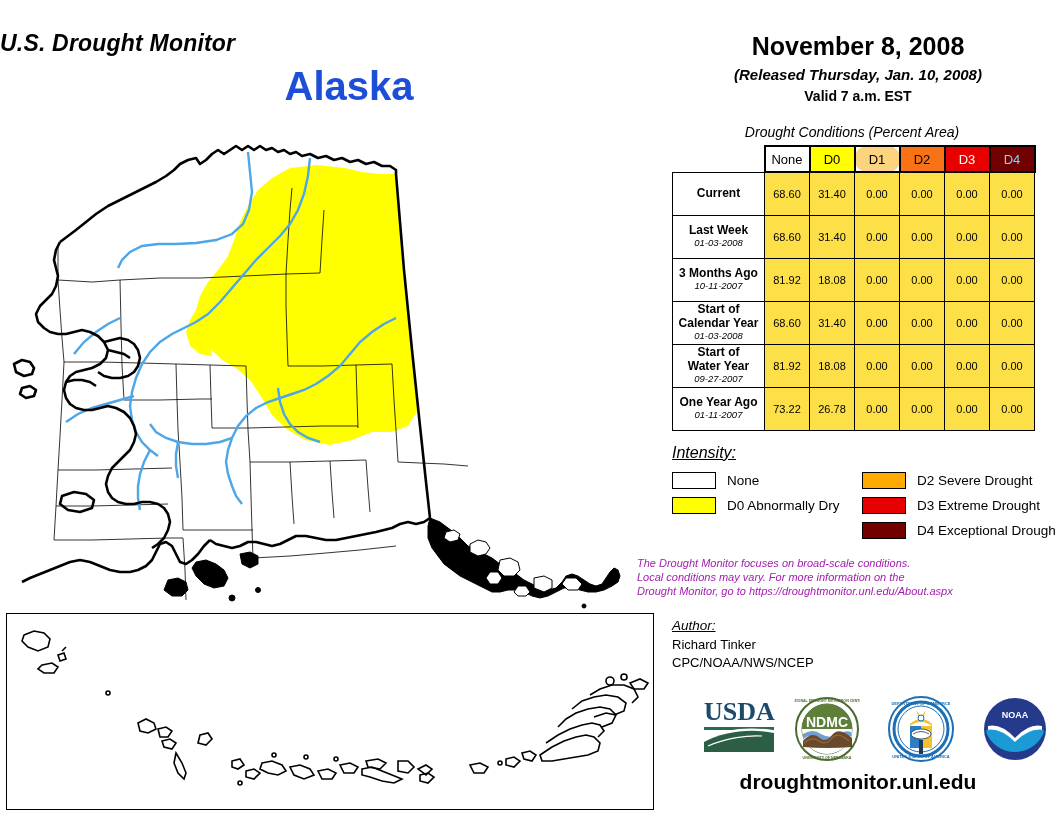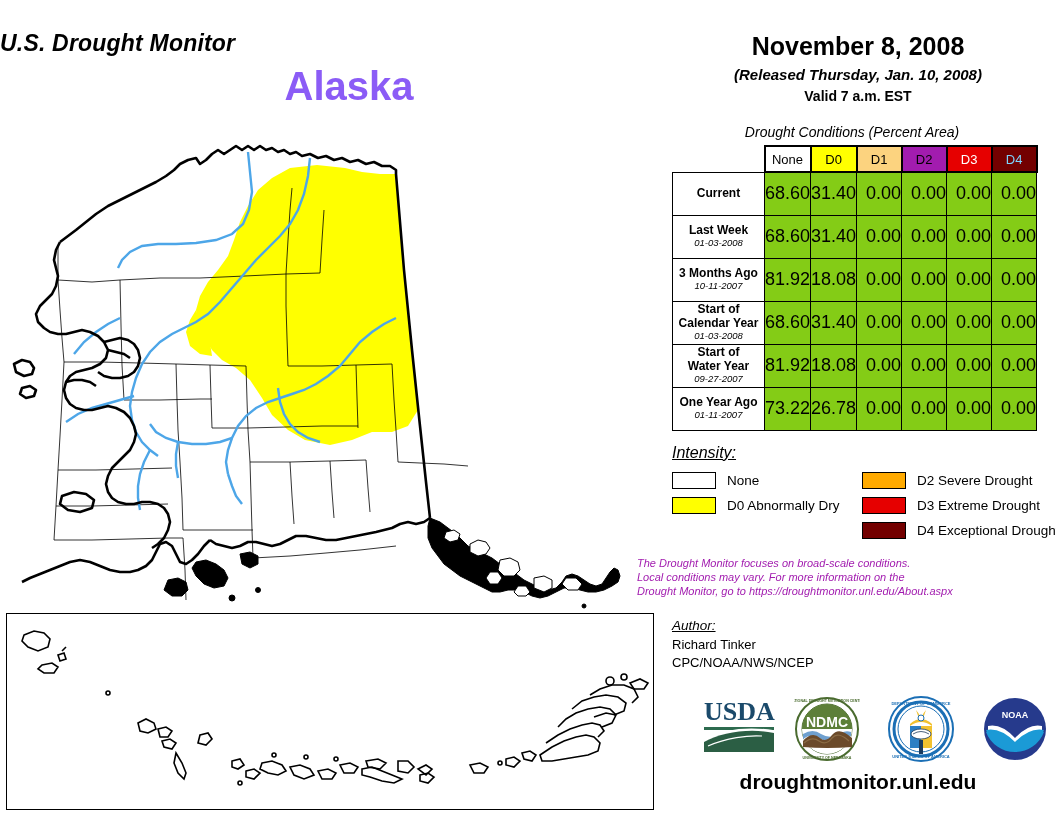--- a/index.html
+++ b/index.html
@@ -13,21 +13,21 @@
   #page { position: relative; width: 1056px; height: 816px; background:#fff; }
 
   
   #title-usdm {
     position:absolute; left:0; top:30px; width:660px;
     font-style:italic; font-weight:bold;
     font-size:23px; color:#000; letter-spacing:0.2px;
   }
   #title-state {
     position:absolute; left:0; top:64px; width:660px;
-    text-align:center; font-weight:bold; font-size:40px; color:#8b5cf6;padding-left:38px;
+    text-align:center; font-weight:bold; font-size:40px; color:#1d4ed8;padding-left:38px;
   }
 
   
   #date-main {
     position:absolute; left:660px; top:32px; width:396px;
     text-align:center; font-weight:bold; font-size:25px; color:#000;
   }
   #date-released {
     position:absolute; left:660px; top:66px; width:396px;
     text-align:center; font-weight:bold; font-style:italic; font-size:15px; color:#000;
@@ -47,35 +47,35 @@
     border-collapse:collapse; font-size:12px;
   }
   #dm-table td, #dm-table th { padding:0; margin:0; }
   .hdr-spacer { width:92px; border:none; background:transparent; }
   .hdr-cell {
     width:45px; height:26px; text-align:center; vertical-align:middle;
     border:2px solid #000; font-size:13px; font-weight:normal; color:#000;
   }
   .hdr-cell.none { background:#ffffff; }
   .hdr-cell.d0 { background:#ffff00; }
-  .hdr-cell.d1 { background:#fcd37f; }
-  .hdr-cell.d2 { background:#a21caf; }
+  .hdr-cell.d1 { background:#fcd37f;border-radius:12px; }
+  .hdr-cell.d2 { background:#f97316; }
   .hdr-cell.d3 { background:#e60000; color:#fff; }
   .hdr-cell.d4 { background:#730000; color:#7dd3fc; }
   .rowlabel {
     width:92px; height:43px; border:1px solid #000;
     text-align:center; vertical-align:middle; line-height:1.15;
     padding:2px 3px;
   }
   .rowlabel .rl-main { font-weight:bold; font-size:12px; color:#000; display:block; }
   .rowlabel .rl-date { font-style:italic; font-size:9.5px; color:#000; display:block; }
   .valcell {
     width:45px; height:43px; border:1px solid #000;
-    text-align:right; vertical-align:middle; font-size:18px; color:#000;
-    background:#84cc16;
+    text-align:center; vertical-align:middle; font-size:11px; color:#000;
+    background:#fde047;
   }
 
   
   #intensity-title {
     position:absolute; left:672px; top:444px;
     font-style:italic; font-size:16px; color:#000;
     text-decoration:underline;
   }
   .legend-col { position:absolute; }
   #legend-left { left:672px; top:468px; }

